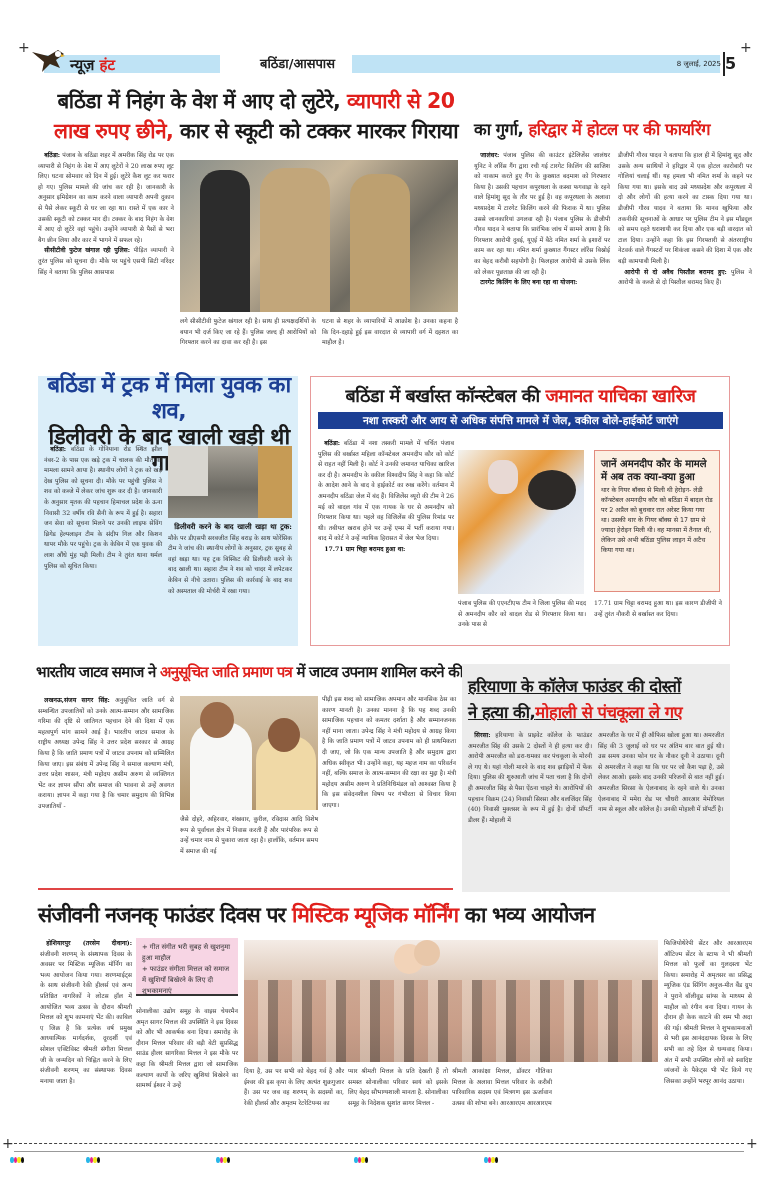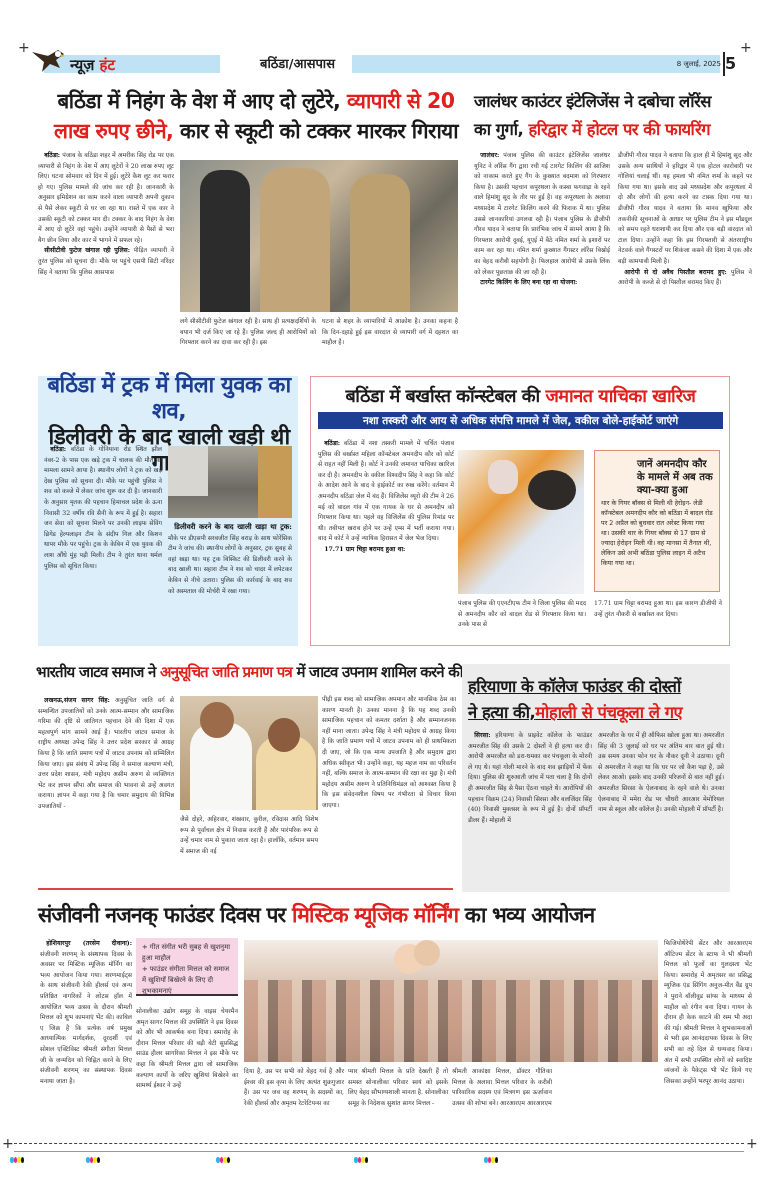--- a/index.html
+++ b/index.html
@@ -19,21 +19,21 @@
   .logo-text { position: absolute; left: 40px; top: 2px; font-size: 15px; font-weight: bold; color: #1a1a1a; font-family: "DejaVu Sans", sans-serif; }
   .logo-text .r { color: #e0201c; }
   .section { position: absolute; left: 190px; top: 3px; width: 132px; height: 18px; background: #fff; font-weight: bold; font-size: 13px; line-height: 18px; text-align: center; padding-left: 23px; }
   .date { position: absolute; right: 14px; top: 3px; font-size: 7px; line-height: 18px; }
   .pageno { position: absolute; right: 0; top: 0px; width: 12px; height: 24px; border-left: 2px solid #222; font-size: 16px; font-weight: bold; line-height: 24px; text-align: center; }
   .box-blue { position: absolute; background: #dbeef9; }
   .box-pink-border { position: absolute; border: 1px solid #e79a9a; background: #fff; }
   .box-gray { position: absolute; background: #ececec; }
   .subbar { position: absolute; background: #1c3f94; color: #fff; font-size: 10.5px; line-height: 17px; text-align: center; font-weight: bold; }
   .sidebox { position: absolute; background: #fcefe3; border: 1px solid #e28b7e; padding: 6px 6px; }
-  .sidebox .t { font-size: 10px; font-weight: bold; line-height: 13px; color: #222; margin-left: 36px; }
+  .sidebox .t { font-size: 10px; font-weight: bold; line-height: 13px; color: #222; }
   .pinkbox { position: absolute; background: #f7d5e4; border-bottom: 2px solid #333; padding: 4px 6px; font-size: 6.8px; line-height: 11px; color: #333; font-family: "DejaVu Serif", serif; }
   .rule-red { position: absolute; height: 2px; background: #e04545; }
   .dash { position: absolute; border-top: 1px dashed #444; }
   .reg { position: absolute; width: 14px; height: 6px; }
   .reg span { display: inline-block; width: 3.5px; height: 6px; border-radius: 50%; }
 </style>
 </head>
 <body>
 
 <div class="crop" style="left:18px;top:40px;">+</div>
@@ -56,21 +56,21 @@
 <div class="abs hl" style="left:36px;top:86px;width:440px;font-size:20.5px;line-height:30px;text-align:center;"><span>बठिंडा में निहंग के वेश में आए दो लुटेरे,</span><span class="red"> व्यापारी से 20</span><br><span class="red">लाख रुपए छीने,</span><span> कार से स्कूटी को टक्कर मारकर गिराया</span></div>
 <div class="abs body-text" style="left:38px;top:150px;width:136px;"> <b>बठिंडा:</b> <span>पंजाब के बठिंडा शहर में अमरीक सिंह रोड पर एक व्यापारी से निहंग के वेश में आए लुटेरों ने 20 लाख रुपए लूट लिए। घटना सोमवार को दिन में हुई। लुटेरे कैश लूट कर फरार हो गए। पुलिस मामले की जांच कर रही है। जानकारी के अनुसार इमिग्रेशन का काम करने वाला व्यापारी अपनी दुकान से पैसे लेकर स्कूटी से घर जा रहा था। रास्ते में एक कार ने उसकी स्कूटी को टक्कर मार दी। टक्कर के बाद निहंग के वेश में आए दो लुटेरे वहां पहुंचे। उन्होंने व्यापारी से पैसों से भरा बैग छीन लिया और कार में भागने में सफल रहे।</span><br> <b>सीसीटीवी फुटेज खंगाल रही पुलिस:</b> <span>पीड़ित व्यापारी ने तुरंत पुलिस को सूचना दी। मौके पर पहुंचे एसपी सिटी नरिंदर सिंह ने बताया कि पुलिस आसपास</span></div>
 <div class="photo" style="left:180px;top:160px;width:278px;height:152px;background:linear-gradient(135deg,#8a8f8a 0%,#c8b79b 40%,#6e6a60 70%,#b9a98a 100%);">
   <div style="position:absolute;left:20px;top:10px;width:50px;height:142px;background:#2c2c2c;border-radius:20px 20px 0 0;"></div>
   <div style="position:absolute;left:80px;top:8px;width:70px;height:144px;background:#c2a67a;border-radius:24px 24px 0 0;"></div>
   <div style="position:absolute;left:170px;top:14px;width:60px;height:138px;background:#bda070;border-radius:22px 22px 0 0;"></div>
 </div>
 <div class="abs body-text" style="left:180px;top:316px;width:136px;">लगे सीसीटीवी फुटेज खंगाल रही है। साथ ही प्रत्यक्षदर्शियों के बयान भी दर्ज किए जा रहे हैं। पुलिस जल्द ही आरोपियों को गिरफ्तार करने का दावा कर रही है। इस</div>
 <div class="abs body-text" style="left:322px;top:316px;width:136px;">घटना से शहर के व्यापारियों में आक्रोश है। उनका कहना है कि दिन-दहाड़े हुई इस वारदात से व्यापारी वर्ग में दहशत का माहौल है।</div>
 
-<div class="abs hl" style="left:474px;top:88px;width:282px;font-size:16.5px;line-height:28px;"><span>जालंधर काउंटर इंटेलिजेंस ने दबोचा लॉरेंस</span><br><span>का गुर्गा, </span><span class="red">हरिद्वार में होटल पर की फायरिंग</span></div>
+<div class="abs hl" style="left:474px;top:88px;width:282px;font-size:16.5px;line-height:28px;"><br><span>का गुर्गा, </span><span class="red">हरिद्वार में होटल पर की फायरिंग</span></div>
 <div class="abs body-text" style="left:474px;top:150px;width:136px;"> <b>जालंधर:</b> <span>पंजाब पुलिस की काउंटर इंटेलिजेंस जालंधर यूनिट ने लॉरेंस गैंग द्वारा रची गई टारगेट किलिंग की साजिश को नाकाम करते हुए गैंग के कुख्यात बदमाश को गिरफ्तार किया है। उसकी पहचान कपूरथला के कस्बा फगवाड़ा के रहने वाले हिमांशु सूद के तौर पर हुई है। वह कपूरथला के अलावा मध्यप्रदेश में टारगेट किलिंग करने की फिराक में था। पुलिस उससे जानकारियां उगलवा रही है। पंजाब पुलिस के डीजीपी गौरव यादव ने बताया कि प्रारंभिक जांच में सामने आया है कि गिरफ्तार आरोपी दुबई, यूएई में बैठे नमित शर्मा के इशारों पर काम कर रहा था। नमित शर्मा कुख्यात गैंगस्टर लॉरेंस बिश्नोई का बेहद करीबी सहयोगी है। फिलहाल आरोपी से उसके लिंक को लेकर पूछताछ की जा रही है।</span><br> <b>टारगेट किलिंग के लिए बना रहा था योजना:</b></div>
 <div class="abs body-text" style="left:618px;top:150px;width:134px;"><span>डीजीपी गौरव यादव ने बताया कि हाल ही में हिमांशु सूद और उसके अन्य साथियों ने हरिद्वार में एक होटल कारोबारी पर गोलियां चलाई थीं। यह हमला भी नमित शर्मा के कहने पर किया गया था। इसके बाद उसे मध्यप्रदेश और कपूरथला में दो और लोगों की हत्या करने का टास्क दिया गया था। डीजीपी गौरव यादव ने बताया कि मानव खुफिया और तकनीकी सूचनाओं के आधार पर पुलिस टीम ने इस मॉड्यूल को समय रहते धराशायी कर दिया और एक बड़ी वारदात को टाल दिया। उन्होंने कहा कि इस गिरफ्तारी से अंतरराष्ट्रीय नेटवर्क वाले गैंगस्टरों पर शिकंजा कसने की दिशा में एक और बड़ी कामयाबी मिली है।</span><br> <b>आरोपी से दो अवैध पिस्तौल बरामद हुए:</b> <span>पुलिस ने आरोपी के कब्जे से दो पिस्तौल बरामद किए हैं।</span></div>
 
 <div class="box-blue" style="left:38px;top:376px;width:260px;height:270px;"></div>
 <div class="abs hl" style="left:44px;top:372px;width:250px;font-size:22px;line-height:26px;text-align:center;color:#1c3f94;"><span>बठिंडा में ट्रक में मिला युवक का शव,</span><br><span style="color:#1a1a1a">डिलीवरी के बाद खाली खड़ी थी गाड़ी</span></div>
 <div class="abs body-text" style="left:44px;top:444px;width:118px;"> <b>बठिंडा:</b> <span>बठिंडा के गोनियाना रोड स्थित झील नंबर-2 के पास एक खड़े ट्रक में चालक की मौत का मामला सामने आया है। स्थानीय लोगों ने ट्रक को खड़े देख पुलिस को सूचना दी। मौके पर पहुंची पुलिस ने शव को कब्जे में लेकर जांच शुरू कर दी है। जानकारी के अनुसार मृतक की पहचान हिमाचल प्रदेश के ऊना निवासी 32 वर्षीय रवि सैनी के रूप में हुई है। सहारा जन सेवा को सूचना मिलने पर उनकी लाइफ सेविंग ब्रिगेड हेल्पलाइन टीम के संदीप गिल और किशन थापर मौके पर पहुंचे। ट्रक के केबिन में एक युवक की लाश औंधे मुंह पड़ी मिली। टीम ने तुरंत थाना थर्मल पुलिस को सूचित किया।</span></div>
 <div class="photo" style="left:168px;top:446px;width:124px;height:72px;background:linear-gradient(180deg,#a9a49a 0%,#6b6962 60%,#8d8a80 100%);">
   <div style="position:absolute;left:0;top:0;width:40px;height:50px;background:#d8d6d0;"></div>
   <div style="position:absolute;left:90px;top:0;width:34px;height:72px;background:#c69b55;"></div>
 </div>

